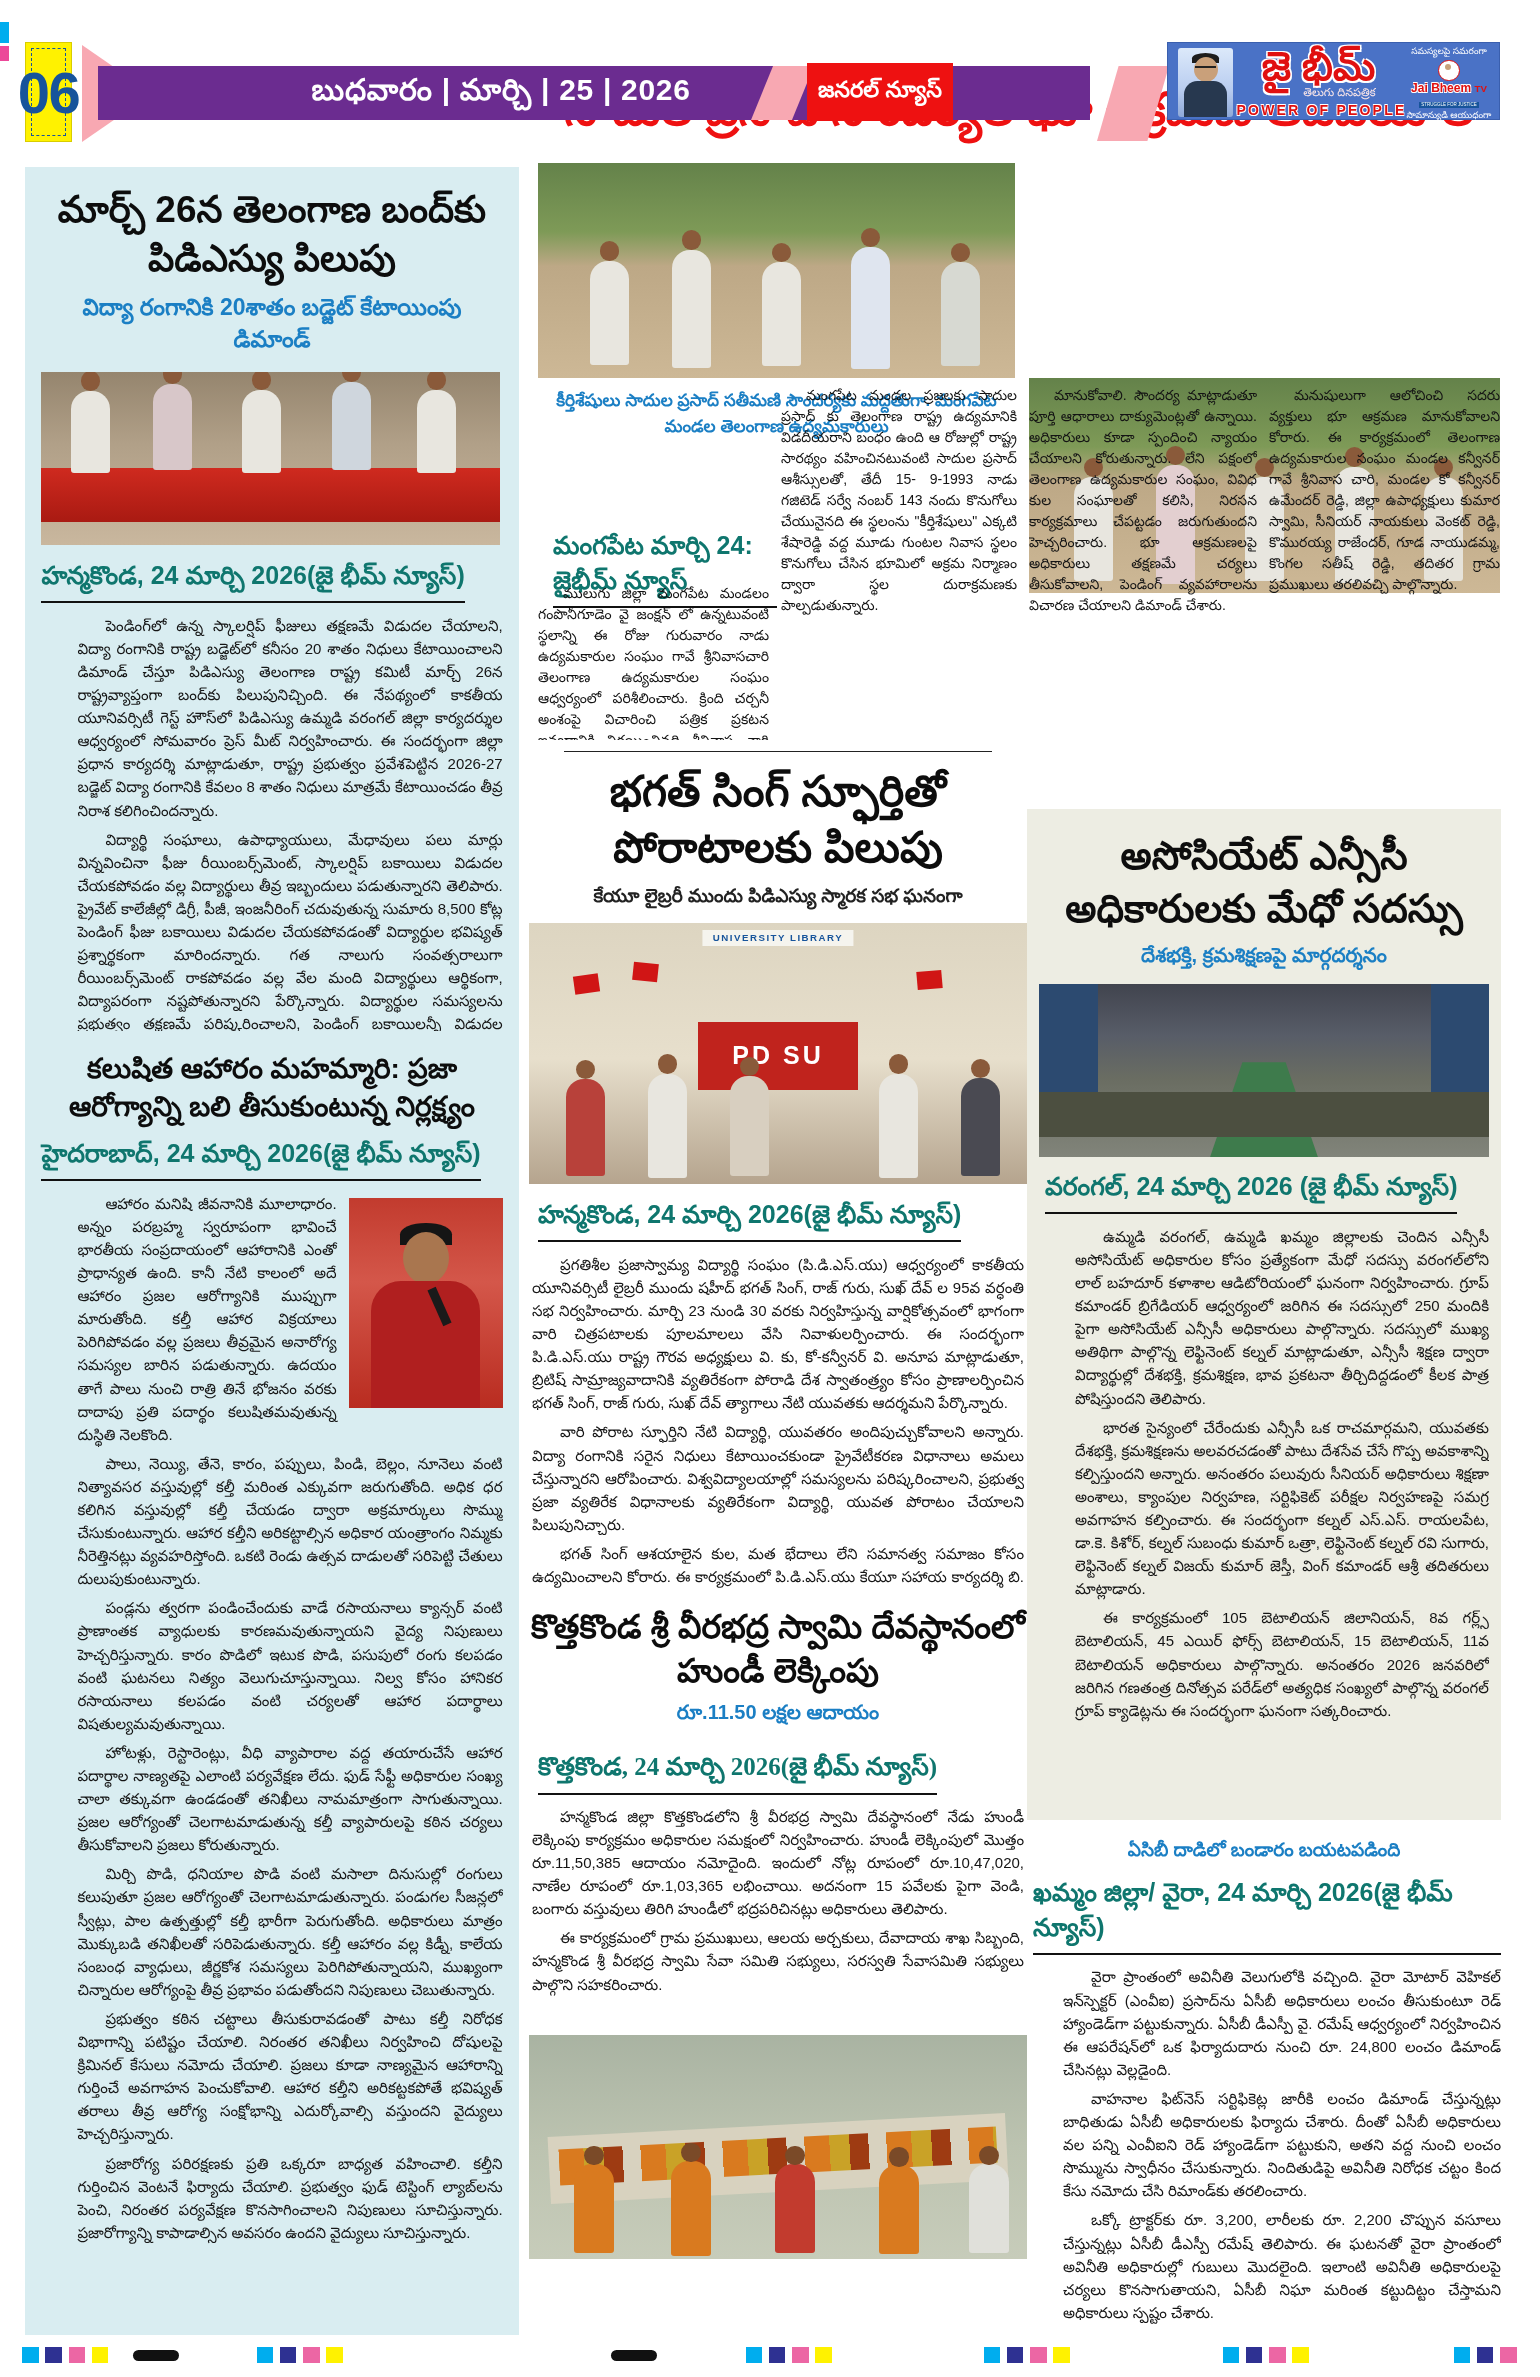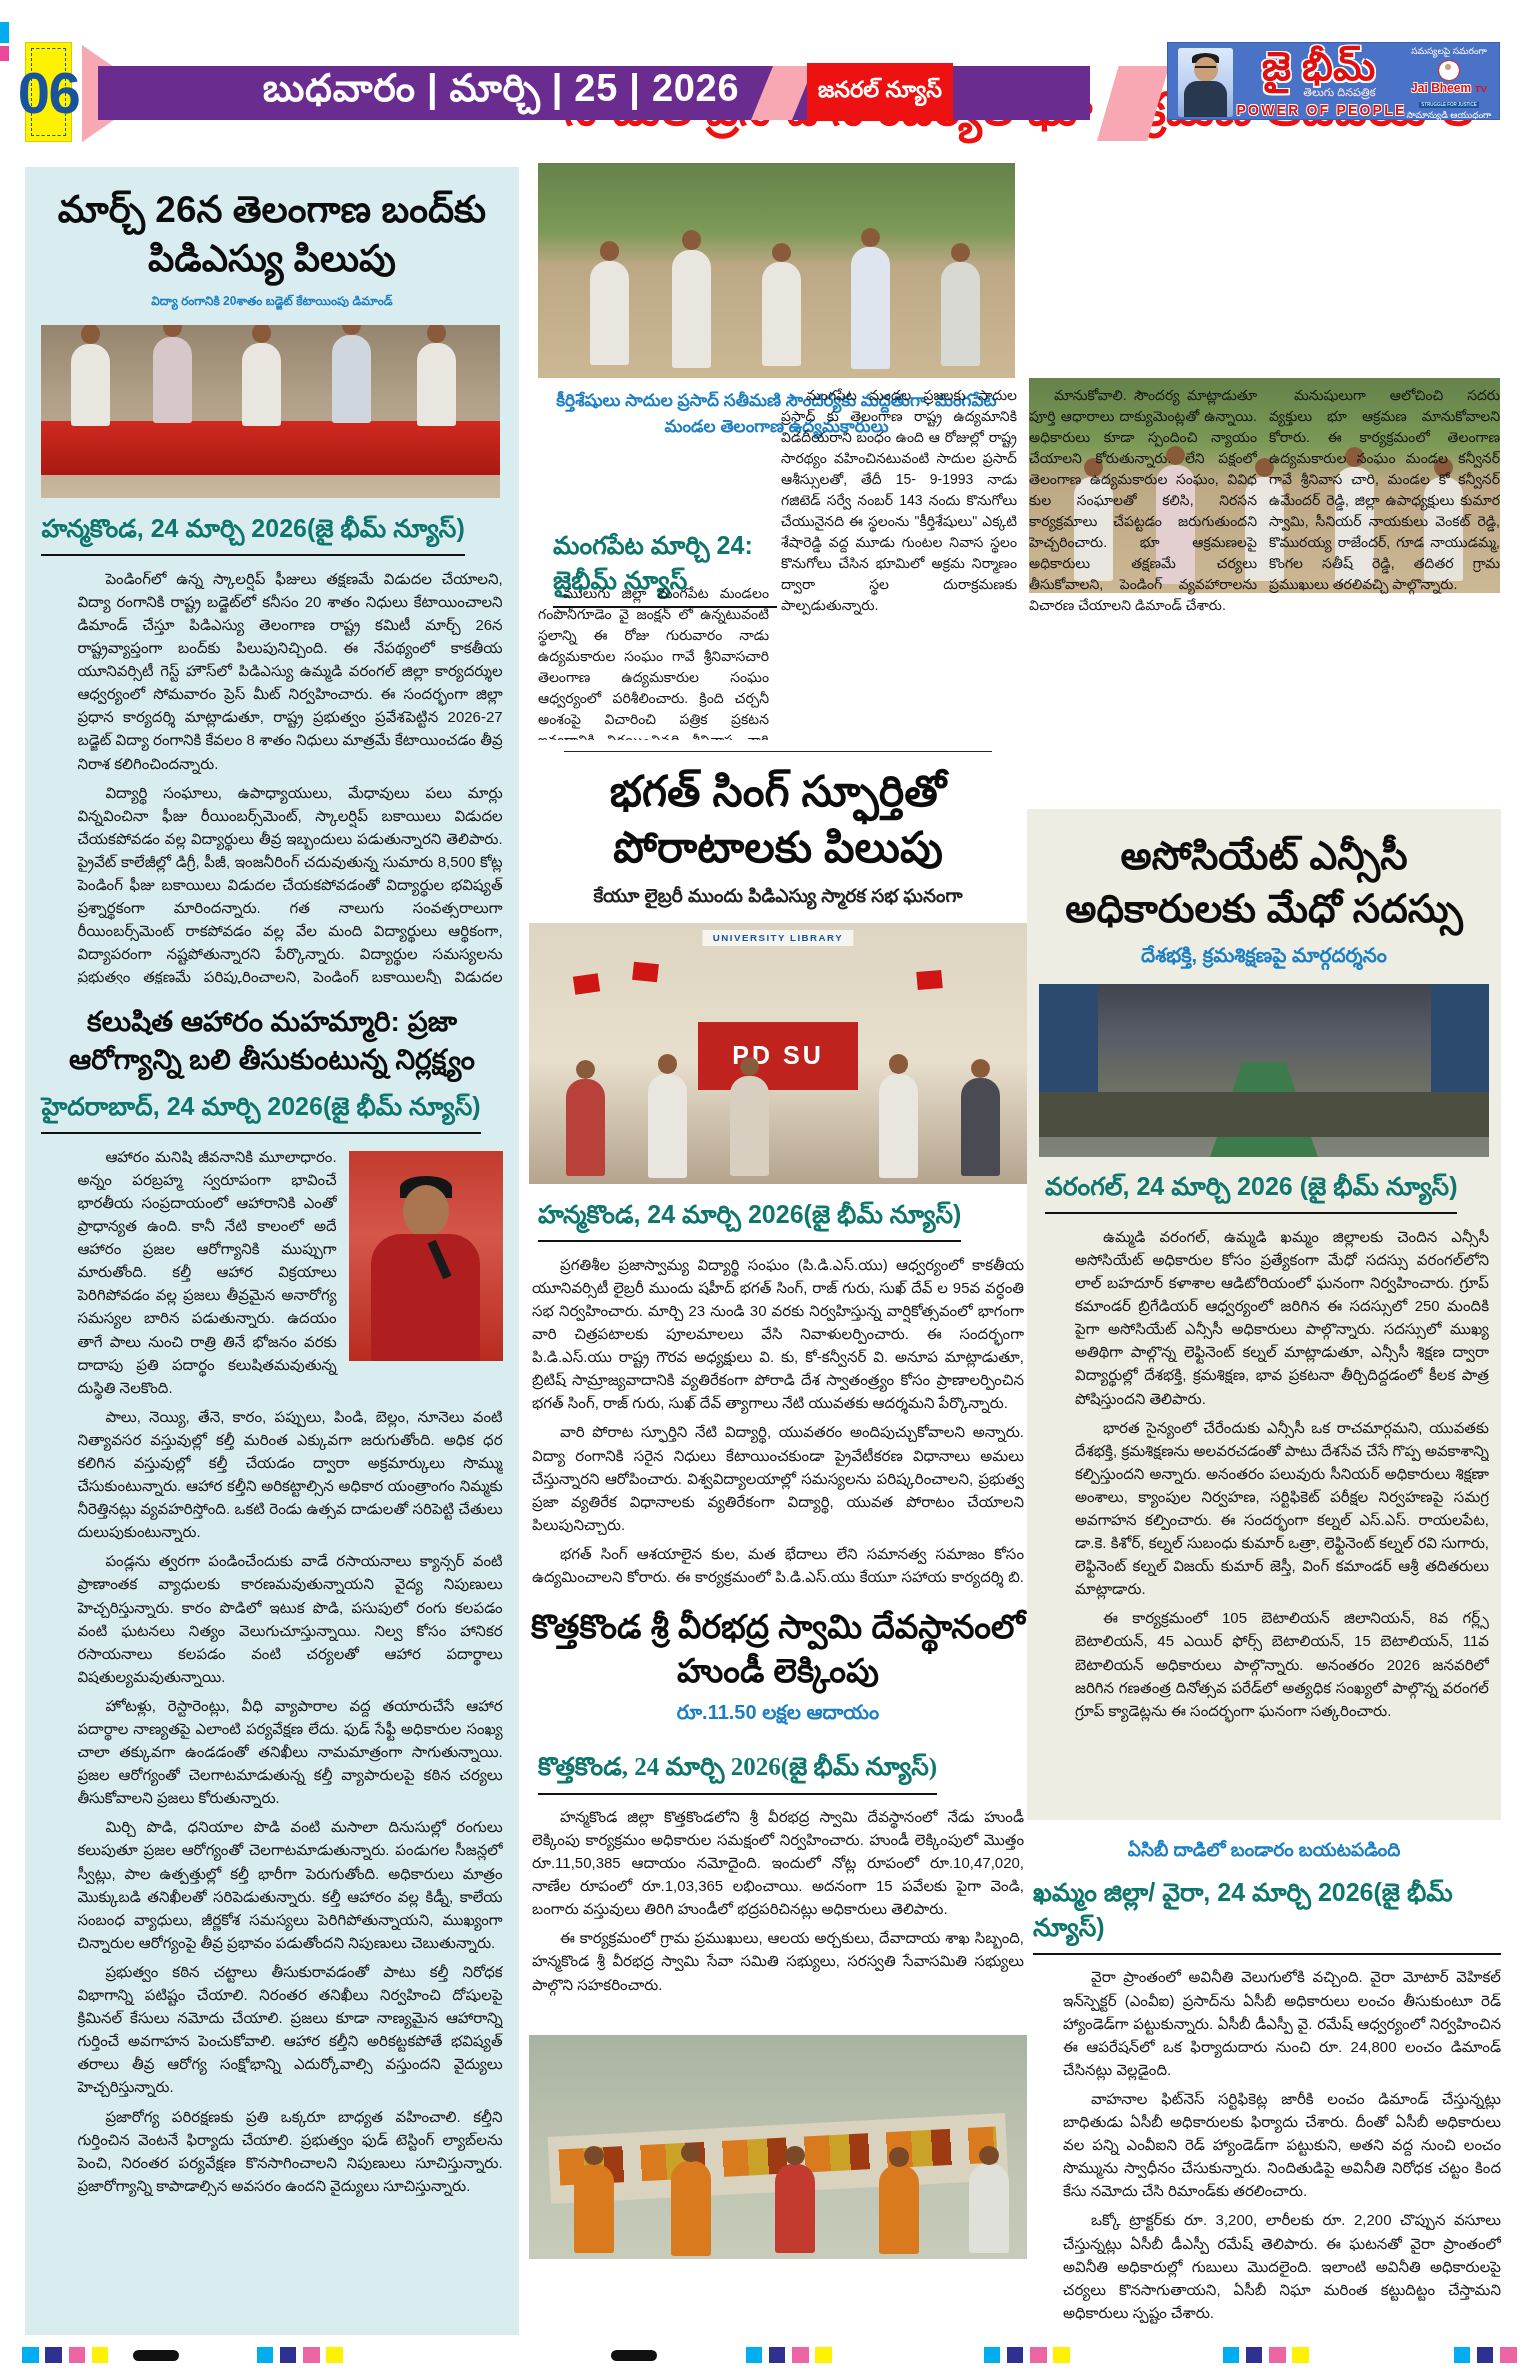--- a/index.html
+++ b/index.html
@@ -18,21 +18,21 @@
     position:absolute;left:5.2px;top:5.2px;right:5.2px;bottom:5.2px;
     border:1.5px dashed #17549b;display:flex;align-items:center;justify-content:center;
   }
   .pagenum{font-size:58px;font-weight:bold;color:#17549b;letter-spacing:-1.5px;}
   .pink-wedge{background:#f8a8b2;}
   .purple-bar{
     left:98px;top:66px;width:992px;height:54px;background:#6b2c90;z-index:1;
     display:flex;align-items:center;
   }
   .datebar-text{
-    width:100%;text-align:center;color:#ffffff;font-weight:bold;font-size:38px;
+    width:100%;text-align:center;color:#ffffff;font-weight:bold;font-size:30px;
     letter-spacing:0.7px;padding-right:194px;box-sizing:border-box;padding-left:8px;
   }
   .section-badge{
     left:807px;top:63px;width:146px;height:58px;background:#ee1111;z-index:3;
     display:flex;align-items:center;justify-content:center;color:#fff;font-weight:bold;font-size:22.4px;
   }
   .masthead{
     left:1167px;top:42px;width:333px;height:78px;background:#4a72c6;z-index:4;
     border:0.7px solid #3a5fae;box-sizing:border-box;
   }
@@ -193,21 +193,21 @@
 </div>
 <div class="abs col-text" style="left:1029px;top:385px;width:228px;height:415px;">
   <p>మానుకోవాలి. సౌందర్య మాట్లాడుతూ పూర్తి ఆధారాలు దాక్యుమెంట్లతో ఉన్నాయి. అధికారులు కూడా స్పందించి న్యాయం చేయాలని కోరుతున్నారు. లేని పక్షంలో తెలంగాణ ఉద్యమకారుల సంఘం, వివిధ కుల సంఘాలతో కలిసి, నిరసన కార్యక్రమాలు చేపట్టడం జరుగుతుందని హెచ్చరించారు. భూ ఆక్రమణలపై అధికారులు తక్షణమే చర్యలు తీసుకోవాలని, పెండింగ్ వ్యవహారాలను విచారణ చేయాలని డిమాండ్ చేశారు.</p>
 </div>
 <div class="abs col-text" style="left:1269px;top:385px;width:231px;height:415px;">
   <p>మనుషులుగా ఆలోచించి సదరు వ్యక్తులు భూ ఆక్రమణ మానుకోవాలని కోరారు. ఈ కార్యక్రమంలో తెలంగాణ ఉద్యమకారుల సంఘం మండల కన్వీనర్ గావే శ్రీనివాస చారి, మండల కో కన్వీనర్ ఉమేందర్ రెడ్డి, జిల్లా ఉపాధ్యక్షులు కుమార స్వామి, సీనియర్ నాయకులు వెంకట్ రెడ్డి, కొమురయ్య రాజేందర్, గూడ నాయుడమ్మ, కొంగల సతీష్ రెడ్డి, తదితర గ్రామ ప్రముఖులు తరలివచ్చి పాల్గొన్నారు.</p>
 </div>
 
 <div class="abs left-panel">
   <div class="headline-black" style="font-size:37px;line-height:1.32;">మార్చ్ 26న తెలంగాణ బంద్‌కు పిడిఎస్యు పిలుపు</div>
-  <div class="subhead-blue" style="font-size:12px;margin-top:10.4px;">విద్యా రంగానికి 20శాతం బడ్జెట్ కేటాయింపు డిమాండ్</div>
+  <div class="subhead-blue" style="font-size:23px;margin-top:10.4px;">విద్యా రంగానికి 20శాతం బడ్జెట్ కేటాయింపు డిమాండ్</div>
 
   <div class="photo photo-press" style="width:459px;height:173px;margin-top:13.4px;">
     <div class="red-banner" style="left:0;bottom:22.4px;width:100%;height:54px;"></div>
     <div class="person" style="left:30px;bottom:72px;height:82px;"></div>
     <div class="person" style="left:112px;bottom:75px;height:86px;background:#d8c7c9;"></div>
     <div class="person" style="left:201px;bottom:72px;height:83px;"></div>
     <div class="person" style="left:291px;bottom:75px;height:88px;background:#cfd6dd;"></div>
     <div class="person" style="left:376px;bottom:72px;height:83px;"></div>
   </div>
 

